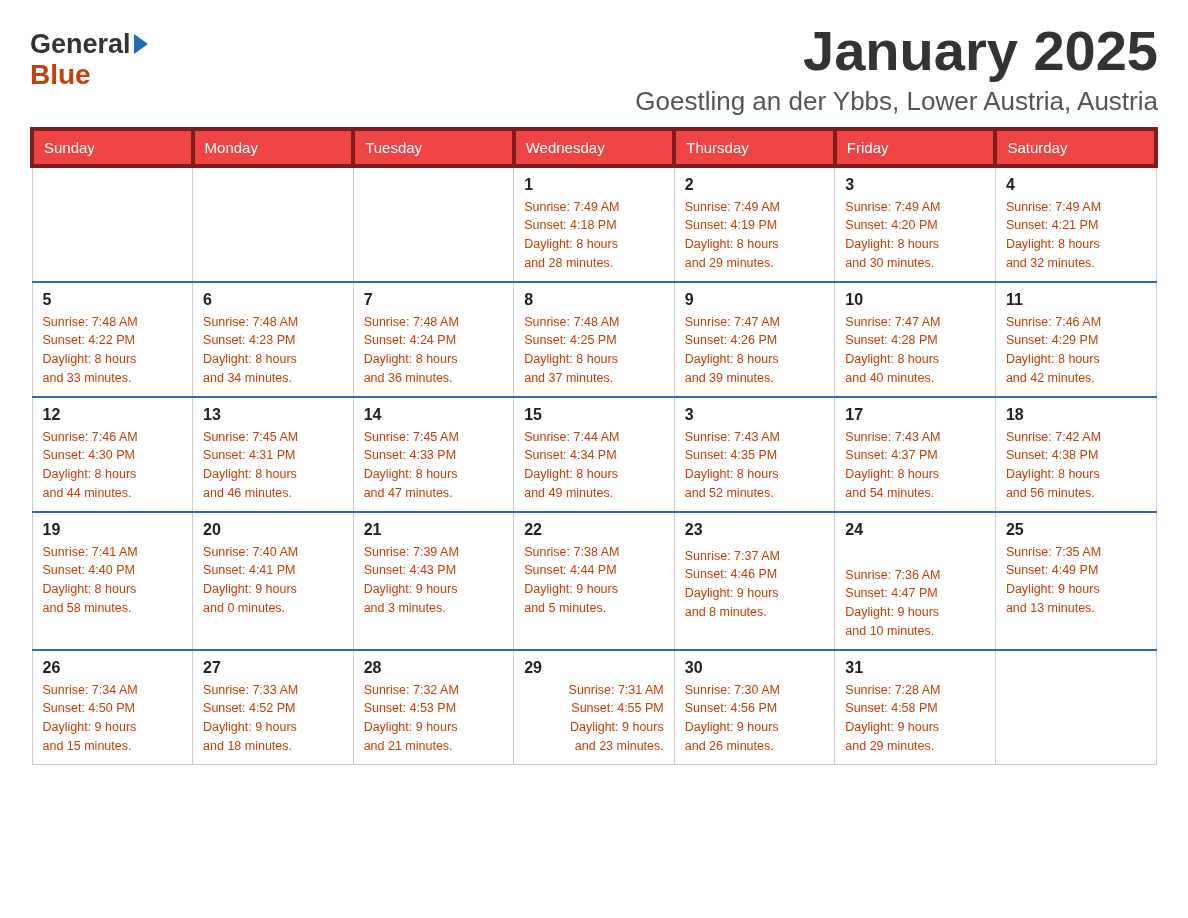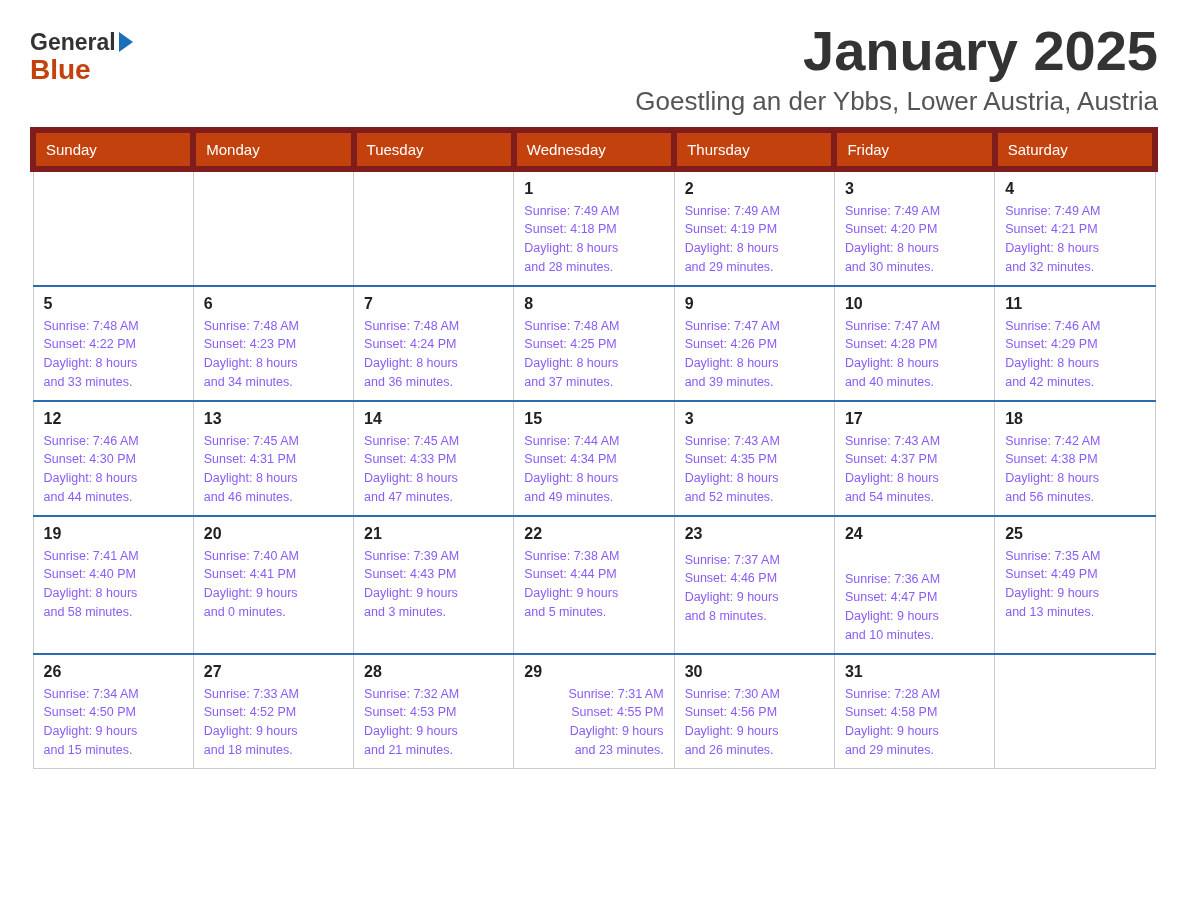--- a/index.html
+++ b/index.html
@@ -15,21 +15,21 @@
       justify-content: space-between;
       align-items: flex-start;
       margin-bottom: 8px;
     }
     .logo {
       display: flex;
       align-items: center;
       margin-top: 10px;
     }
     .logo-text-general {
-      font-size: 23px;
+      font-size: 27px;
       font-weight: bold;
       color: #333;
       text-align: center;
     }
     .logo-text-blue {
       font-size: 28px;
       font-weight: bold;
       color: #c2410c;
     }
     .logo-triangle {
@@ -54,48 +54,48 @@
       font-size: 26px;
       color: #555;
       margin-top: 4px;
     }
     .calendar {
       width: 100%;
       border-collapse: collapse;
       margin-top: 10px;
     }
     .calendar th {
-      background-color: #c2410c;
+      background-color: #ef4444;
       color: #fff;
       padding: 8px 10px;
       text-align: left;
       font-size: 15px;
       font-weight: normal;
-      border: 6px solid #7f1d1d;
+      border: 4px solid #7f1d1d;
     }
     .calendar td {
       vertical-align: top;
       padding: 8px 10px;
       border: 1px solid #ccc;
       width: 14.28%;
       min-height: 110px;
       font-size: 13px;
       color: #333;
       background: #fff;
     }
     .day-number {
       font-size: 16px;
       font-weight: bold;
       color: #222;
       display: block;
       margin-bottom: 4px;
     }
     .day-info {
       font-size: 12.5px;
-      color: #8b5cf6;
+      color: #c2410c;
       line-height: 1.5;
     }
     .empty-cell {
       background: #fff;
     }
     .calendar tr {
       border-bottom: 2px solid #2b6cb0;
     }
     .calendar tbody tr:last-child {
       border-bottom: none;

